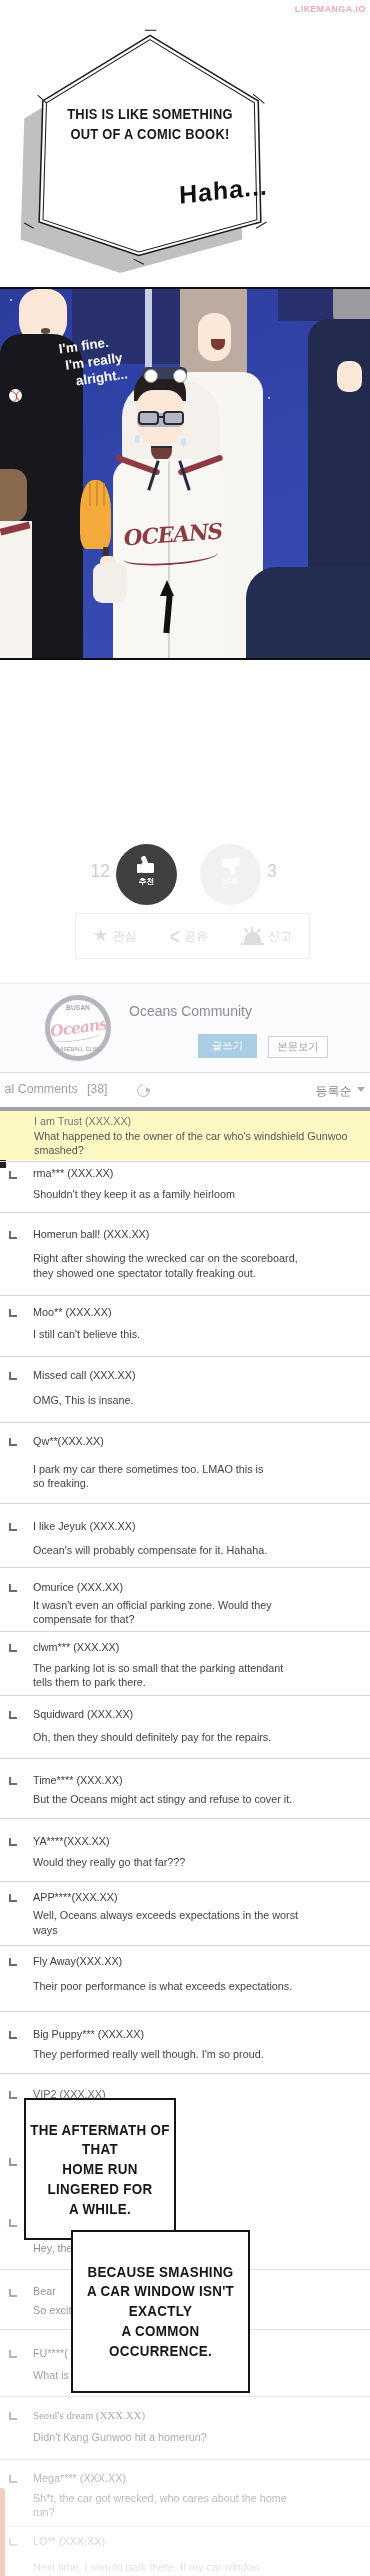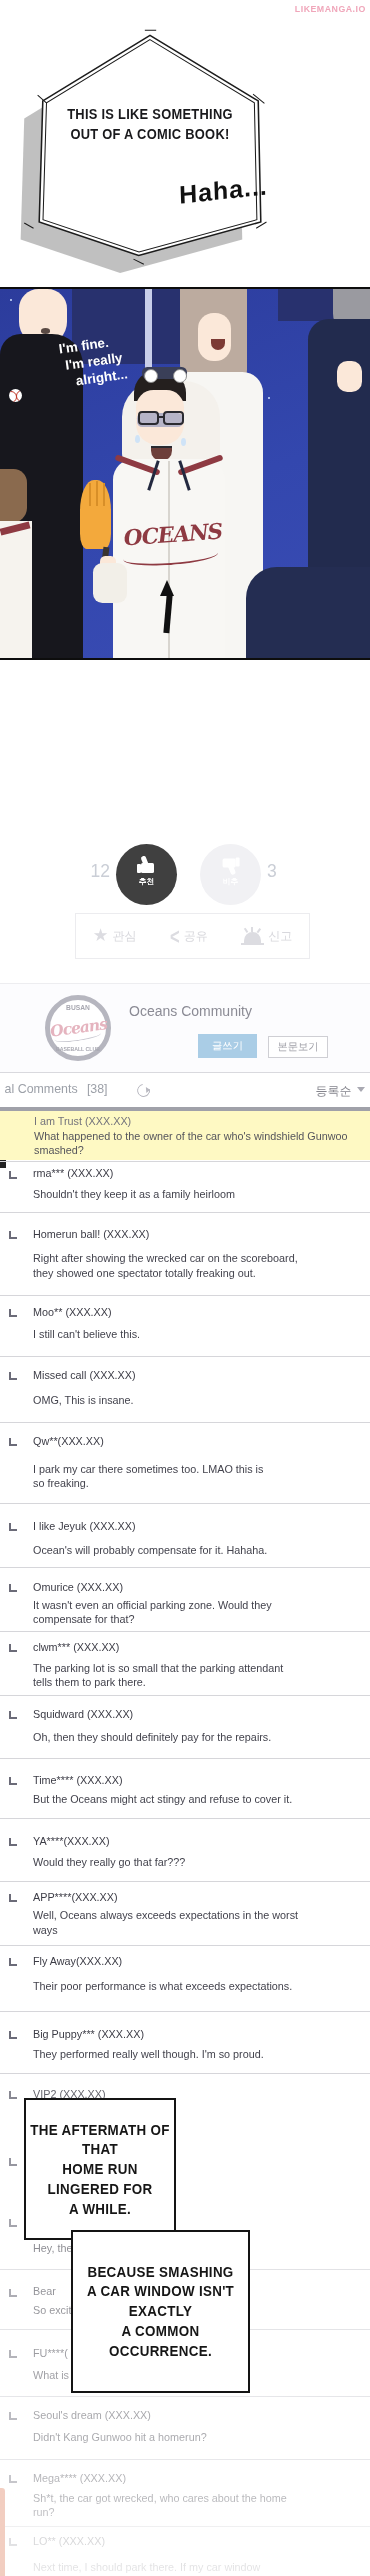--- a/index.html
+++ b/index.html
@@ -369,21 +369,21 @@
       </div>
       <div class="c-div" style="top: 2329px; opacity: 0.65;"></div>
       <div style="opacity: 0.5;">
         <div class="c-reply" style="top: 2350px;"></div>
         <div class="c-nick" style="top: 2347px;">FU****(</div>
         <div class="c-line" style="top: 2369px;">What is so</div>
       </div>
       <div class="c-div" style="top: 2396px; opacity: 0.6;"></div>
       <div style="opacity: 0.45;">
         <div class="c-reply" style="top: 2412px;"></div>
-        <div class="c-nick" style="top: 2409px;">Seoul's dream (XXX.XX)</div>
+        <div class="c-nick" style="top: 2409px; font-family: Liberation Serif, serif;">Seoul's dream (XXX.XX)</div>
         <div class="c-line" style="top: 2431px;">Didn't Kang Gunwoo hit a homerun?</div>
       </div>
       <div class="c-div" style="top: 2459px; opacity: 0.55;"></div>
       <div style="opacity: 0.38;">
         <div class="c-reply" style="top: 2475px;"></div>
         <div class="c-nick" style="top: 2472px;">Mega**** (XXX.XX)</div>
         <div class="c-line" style="top: 2492px;">Sh*t, the car got wrecked, who cares about the home</div>
         <div class="c-line" style="top: 2506px;">run?</div>
       </div>
       <div class="c-div" style="top: 2526px; opacity: 0.48;"></div>

